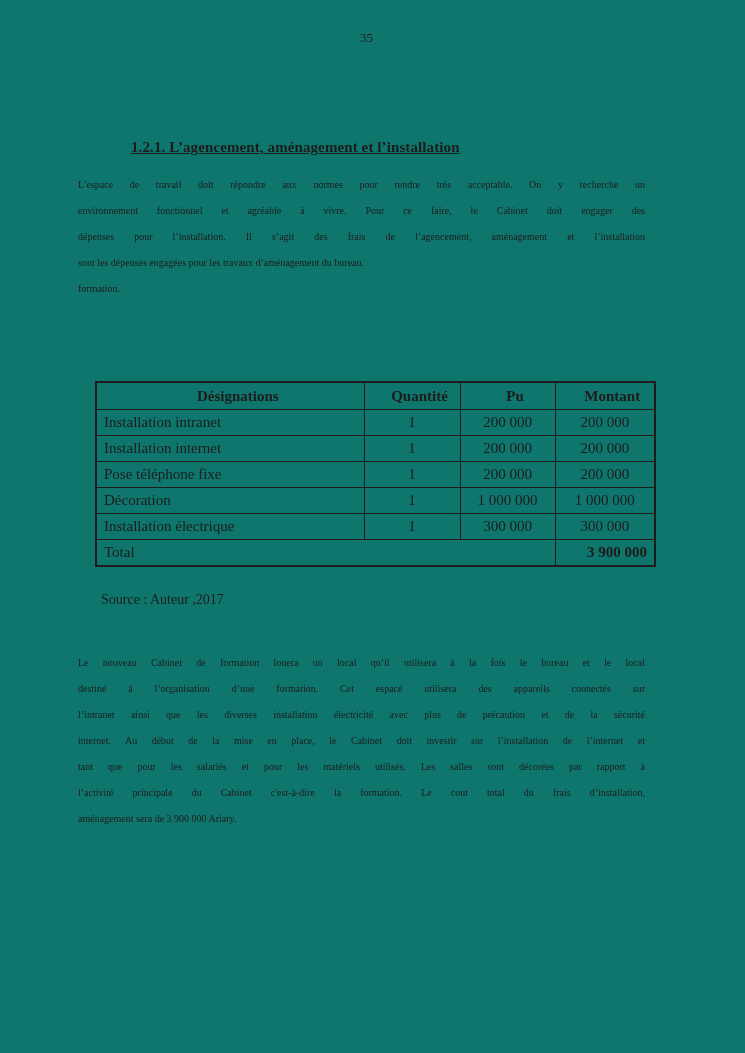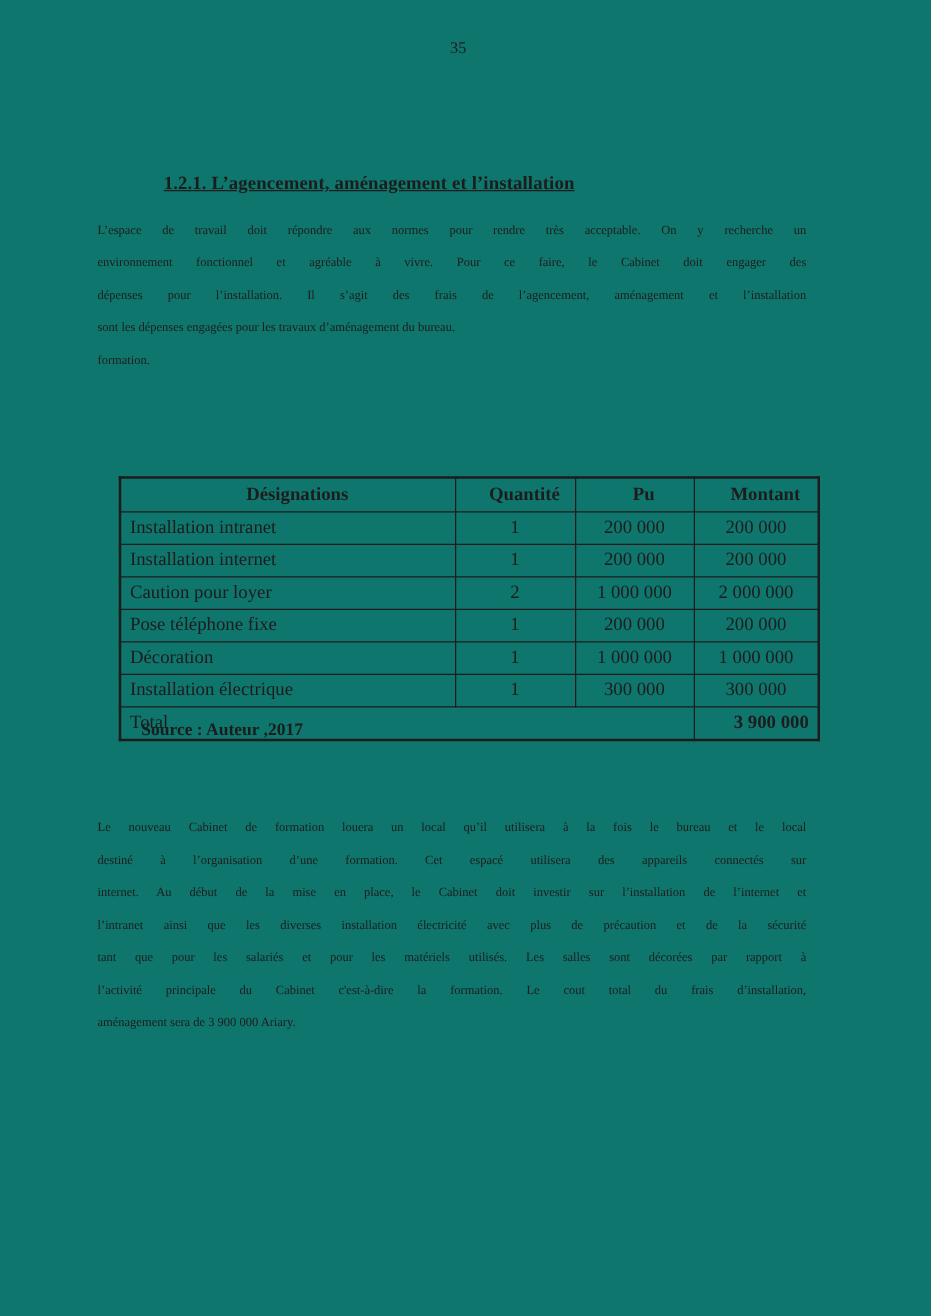--- a/index.html
+++ b/index.html
@@ -74,24 +74,23 @@
     padding-left: 22px;
   }
   table.data-table td { height: 25px; }
   td.cell-designation { text-align: left; }
   td.cell-qty { text-align: center; }
   td.cell-num { text-align: center; }
   tr.total-row td.cell-total-label { text-align: left; }
   tr.total-row td.cell-total-value { font-weight: bold; text-align: right; }
   .source-note {
     position: absolute;
-    top: 577px; left: 101px;
+    top: 592px; left: 101px;
     font-size: 14px;
-    font-weight: bold;
-    margin-left: 12px;
+    font-weight: normal;
   }
 </style>
 </head>
 <body>
 
 <div class="page">
 
   <div class="page-number">35</div>
 
   <div class="section-heading">1.2.1. L’agencement, aménagement et l’installation</div>
@@ -127,26 +126,20 @@
         <td class="cell-num">200 000</td>
         <td class="cell-num">200 000</td>
       </tr>
       <tr>
         <td class="cell-designation">Installation internet</td>
         <td class="cell-qty">1</td>
         <td class="cell-num">200 000</td>
         <td class="cell-num">200 000</td>
       </tr>
       <tr>
-        <td class="cell-designation">Caution pour loyer</td>
-        <td class="cell-qty">2</td>
-        <td class="cell-num">1 000 000</td>
-        <td class="cell-num">2 000 000</td>
-      </tr>
-      <tr>
         <td class="cell-designation">Pose téléphone fixe</td>
         <td class="cell-qty">1</td>
         <td class="cell-num">200 000</td>
         <td class="cell-num">200 000</td>
       </tr>
       <tr>
         <td class="cell-designation">Décoration</td>
         <td class="cell-qty">1</td>
         <td class="cell-num">1 000 000</td>
         <td class="cell-num">1 000 000</td>
@@ -162,20 +155,20 @@
         <td class="cell-total-value">3 900 000</td>
       </tr>
     </tbody>
   </table>
 
   <div class="source-note">Source : Auteur ,2017</div>
 
   <div class="text-block" id="closing-block">
     <div class="line">Le nouveau Cabinet de formation louera un local qu’il utilisera à la fois le bureau et le local</div>
     <div class="line">destiné à l’organisation d’une formation. Cet espacé utilisera des appareils connectés sur</div>
+    <div class="line">l’intranet ainsi que les diverses installation électricité avec plus de précaution et de la sécurité</div>
     <div class="line">internet. Au début de la mise en place, le Cabinet doit investir sur l’installation de l’internet et</div>
-    <div class="line">l’intranet ainsi que les diverses installation électricité avec plus de précaution et de la sécurité</div>
     <div class="line">tant que pour les salariés et pour les matériels utilisés. Les salles sont décorées par rapport à</div>
     <div class="line">l’activité principale du Cabinet c'est-à-dire la formation. Le cout total du frais d’installation,</div>
     <div class="line last">aménagement sera de 3 900 000 Ariary.</div>
   </div>
 
 </div>
 
 </body></html>

